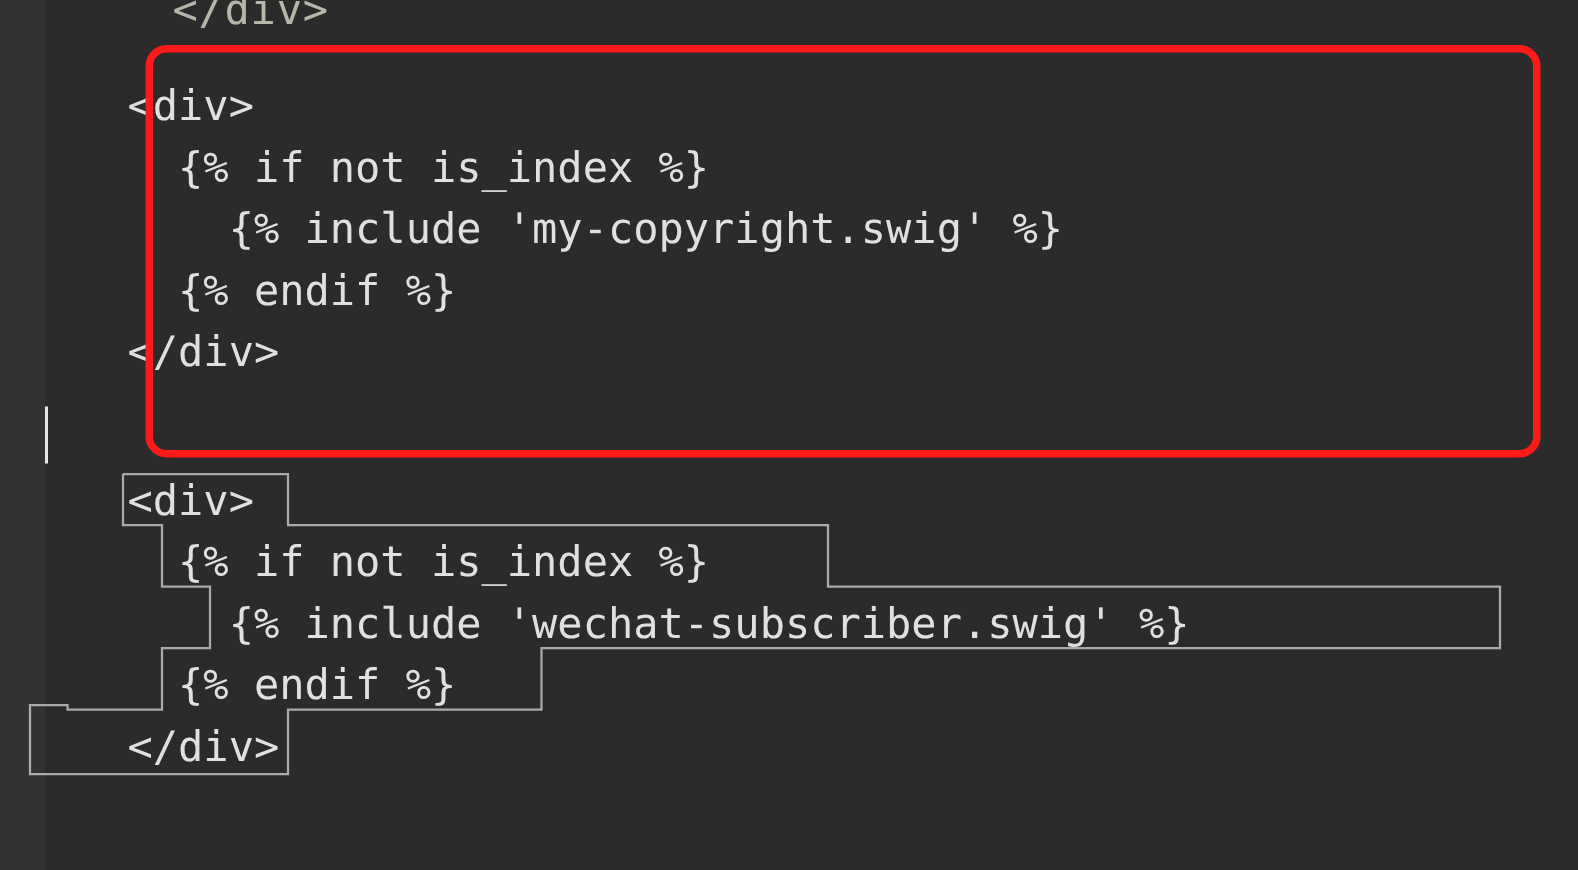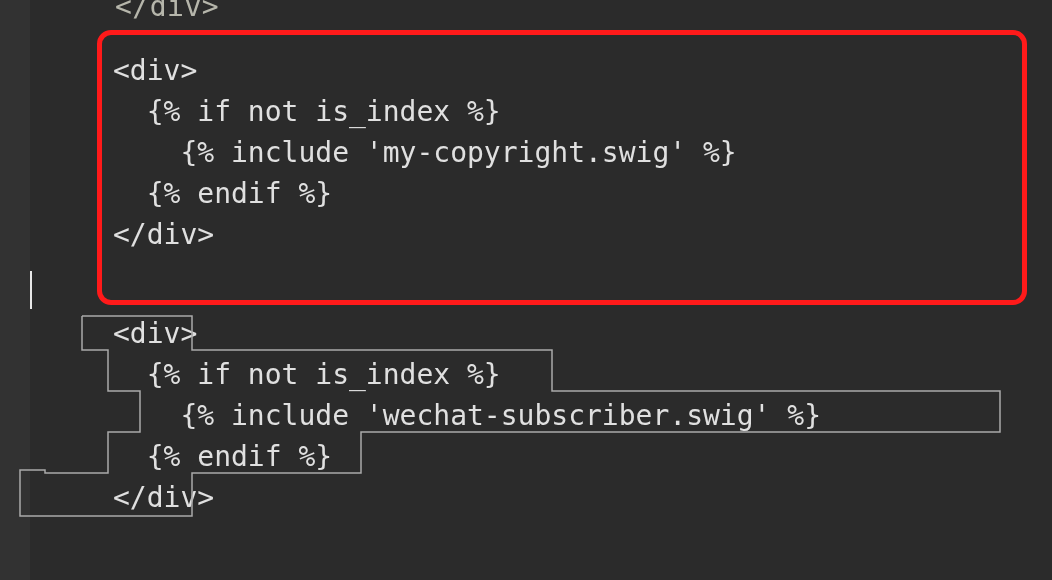--- a/index.html
+++ b/index.html
@@ -64,21 +64,20 @@
     }
     .block2 {
       position: absolute;
       top: 313px;
       left: 85px;
     }
     .codeline {
       white-space: pre;
       height: 41px;
       line-height: 41px;
-      margin-left: 28px;
     }
     .cursor {
       position: absolute;
       left: 30px;
       top: 271px;
       width: 2px;
       height: 38px;
       background: #e8e8e8;
       z-index: 5;
     }

